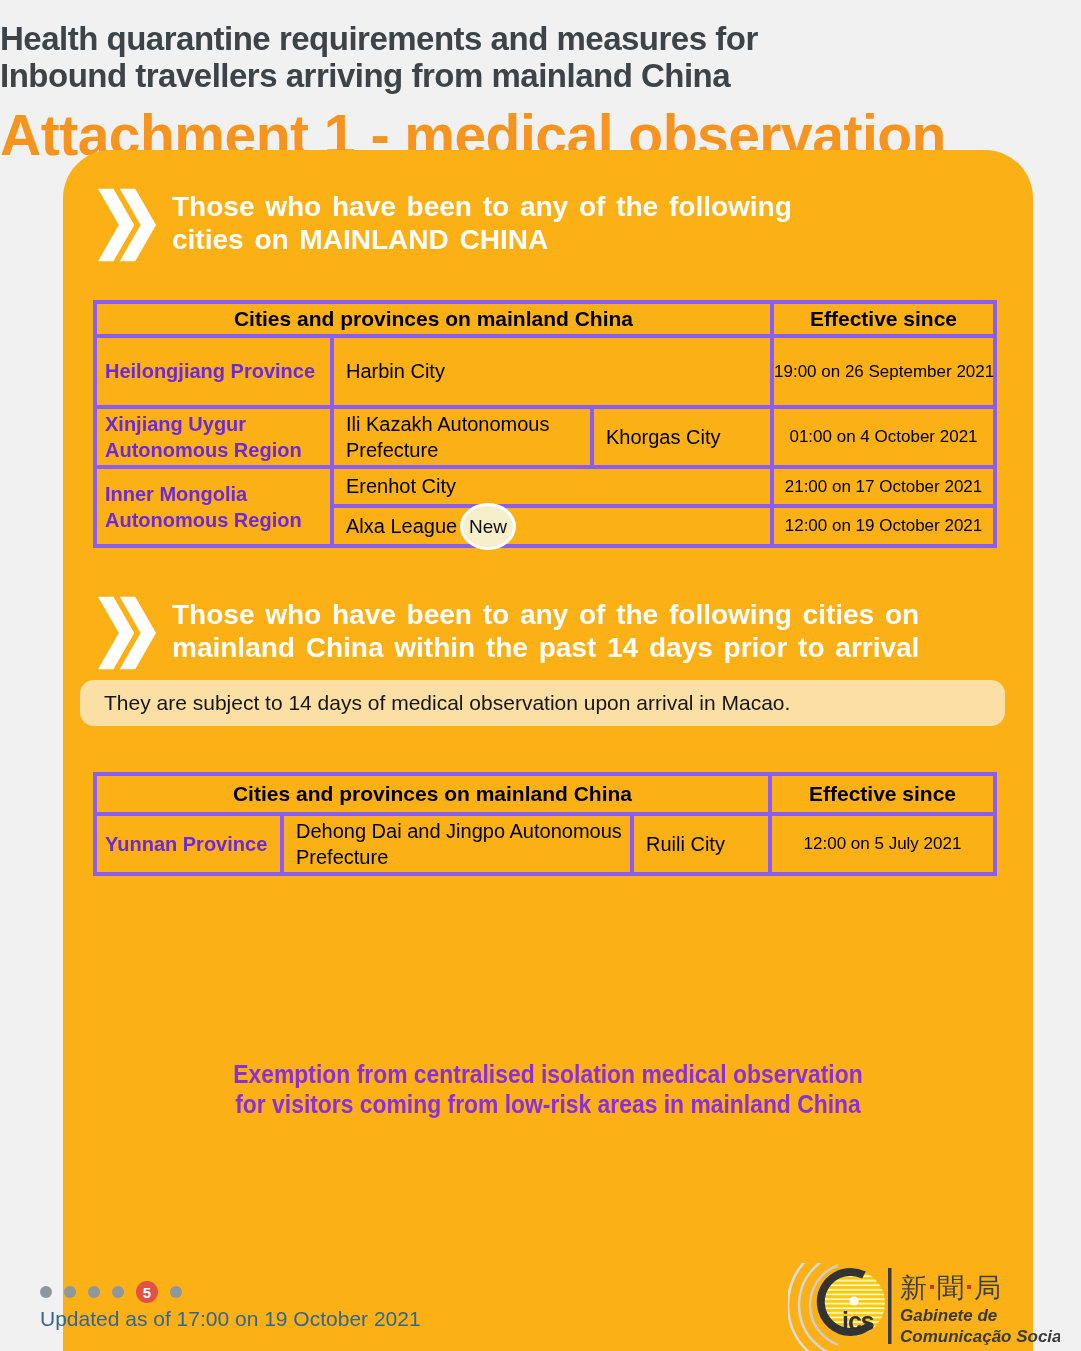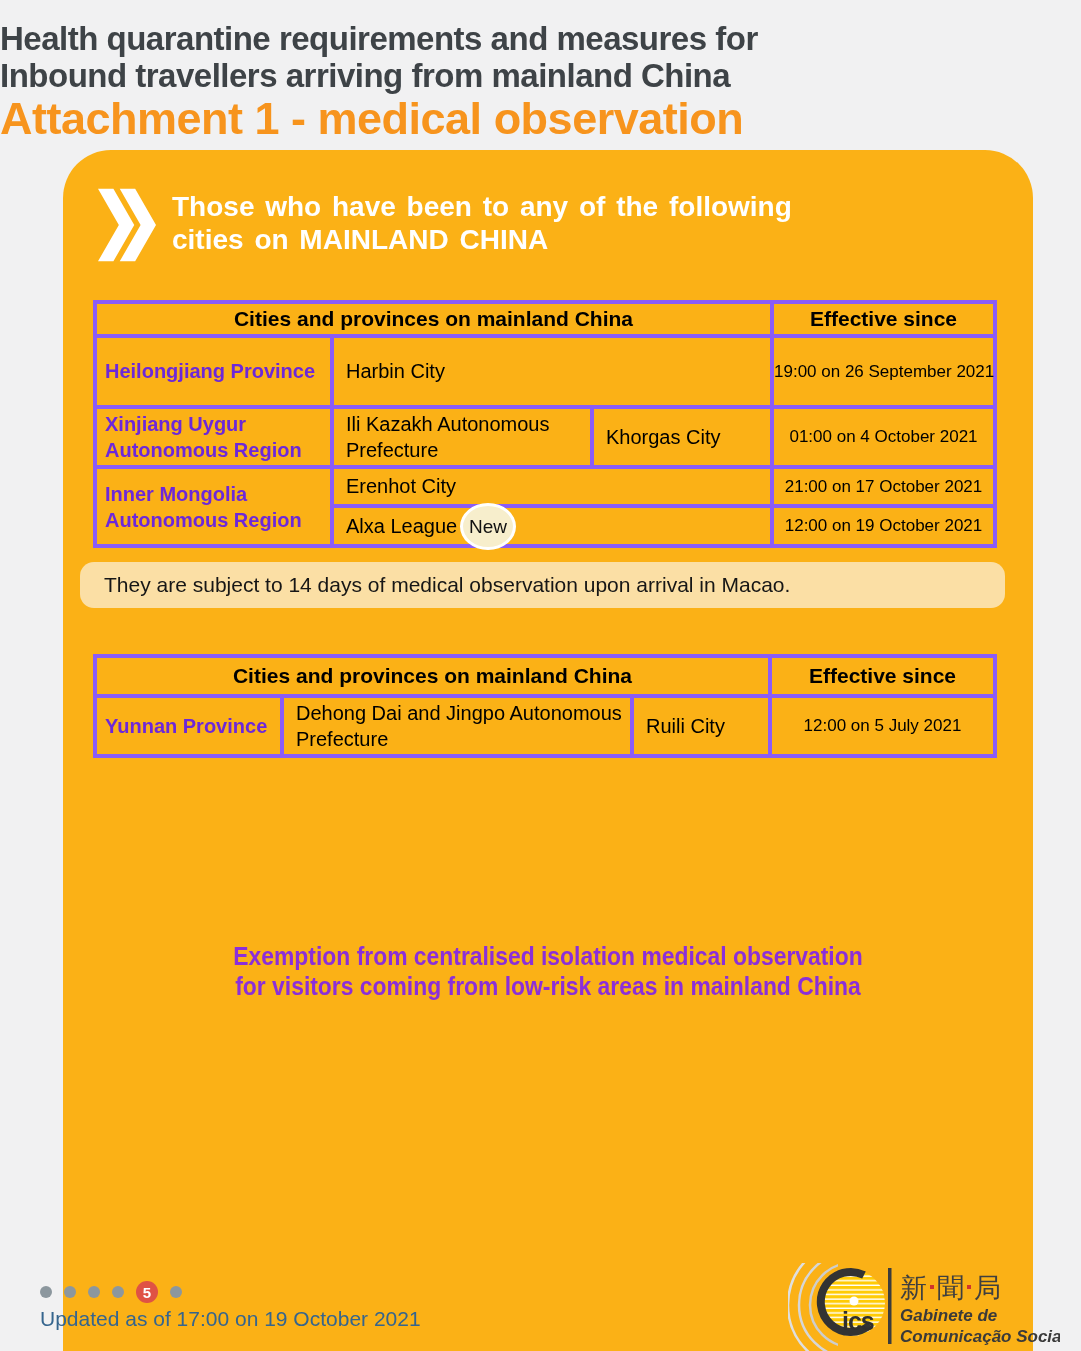--- a/index.html
+++ b/index.html
@@ -9,43 +9,43 @@
     font-family:"Liberation Sans",sans-serif;
     position:relative;overflow:hidden;
   }
   
   .header{padding-top:20px;text-align:left;}
   .title-line{
     font-size:33px;font-weight:bold;color:#3E4347;
     line-height:37px;letter-spacing:-0.5px;white-space:nowrap;
   }
   .attachment{
-    font-size:45px;font-weight:bold;color:#F7941D;
-    line-height:48px;letter-spacing:-0.5px;margin-top:1px;white-space:nowrap;
+    font-size:57px;font-weight:bold;color:#F7941D;
+    line-height:48px;letter-spacing:-0.5px;margin-top:17px;white-space:nowrap;
   }
   
   .card{
     position:absolute;left:63px;top:150px;
     width:970px;height:1268px;
     background:#FBB116;border-radius:48px;
   }
   .section-heading{display:flex;align-items:flex-start;gap:16px;margin:36px 0 0 35px;}
   .section-heading.second{margin-top:46px;}
   .chevrons{flex:0 0 auto;}
   .heading-text{
     color:#FFFFFF;font-weight:bold;font-size:28px;line-height:33px;
     word-spacing:3px;padding-top:4px;
   }
   .heading-text div{white-space:nowrap;}
   .note-box{
     background:#FBDFA5;border-radius:16px;
     margin:26px 0 0 17px;width:927px;box-sizing:border-box;
     padding:8px 24px;color:#161616;font-size:21px;line-height:30px;
   }
-  .note-box.second{margin-top:14px;width:925px;padding:8px 24px;border-radius:14px;}
+  .note-box.second{margin-top:4px;width:925px;padding:8px 24px;border-radius:14px;}
   .note-box div{white-space:nowrap;}
   
   table.t{
     border-collapse:collapse;table-layout:fixed;
     margin:32px 0 0 30px;width:900px;
   }
   table.t2{margin-top:46px;}
   .t th,.t td{border:4px solid #8b5cf6;vertical-align:middle;}
   .t th{font-size:21px;font-weight:bold;color:#000;text-align:center;height:30px;padding:0;}
   .t2 th{height:36px;}
@@ -152,20 +152,32 @@
     <tr class="rh4">
       <td colspan="2" class="alxa">
         <span>Alxa League</span>
         <span class="new-badge">New</span>
       </td>
       <td class="date">12:00 on 19 October 2021</td>
     </tr>
   </tbody>
     </table>
 
+  <div class="section-heading second">
+    <span class="chevrons">
+      <svg width="58" height="78" viewBox="0 0 64 80" aria-hidden="true">
+        <polygon points="0,0 17,0 40,40 17,80 0,80 23,40" fill="#FFFFFF"></polygon>
+        <polygon points="24,0 41,0 64,40 41,80 24,80 47,40" fill="#FFFFFF"></polygon>
+      </svg>
+    </span>
+    <div class="heading-text">
+      <div>Those who have been to any of the following cities on</div>
+      <div>mainland China within the past 14 days prior to arrival</div>
+    </div>
+  </div>
 
   <div class="note-box second">
     <div>They are subject to 14 days of medical observation upon arrival in Macao.</div>
   </div>
 
   <table class="t t2">
     <colgroup>
       <col style="width:187px">
         <col style="width:350px">
         <col style="width:138px">

